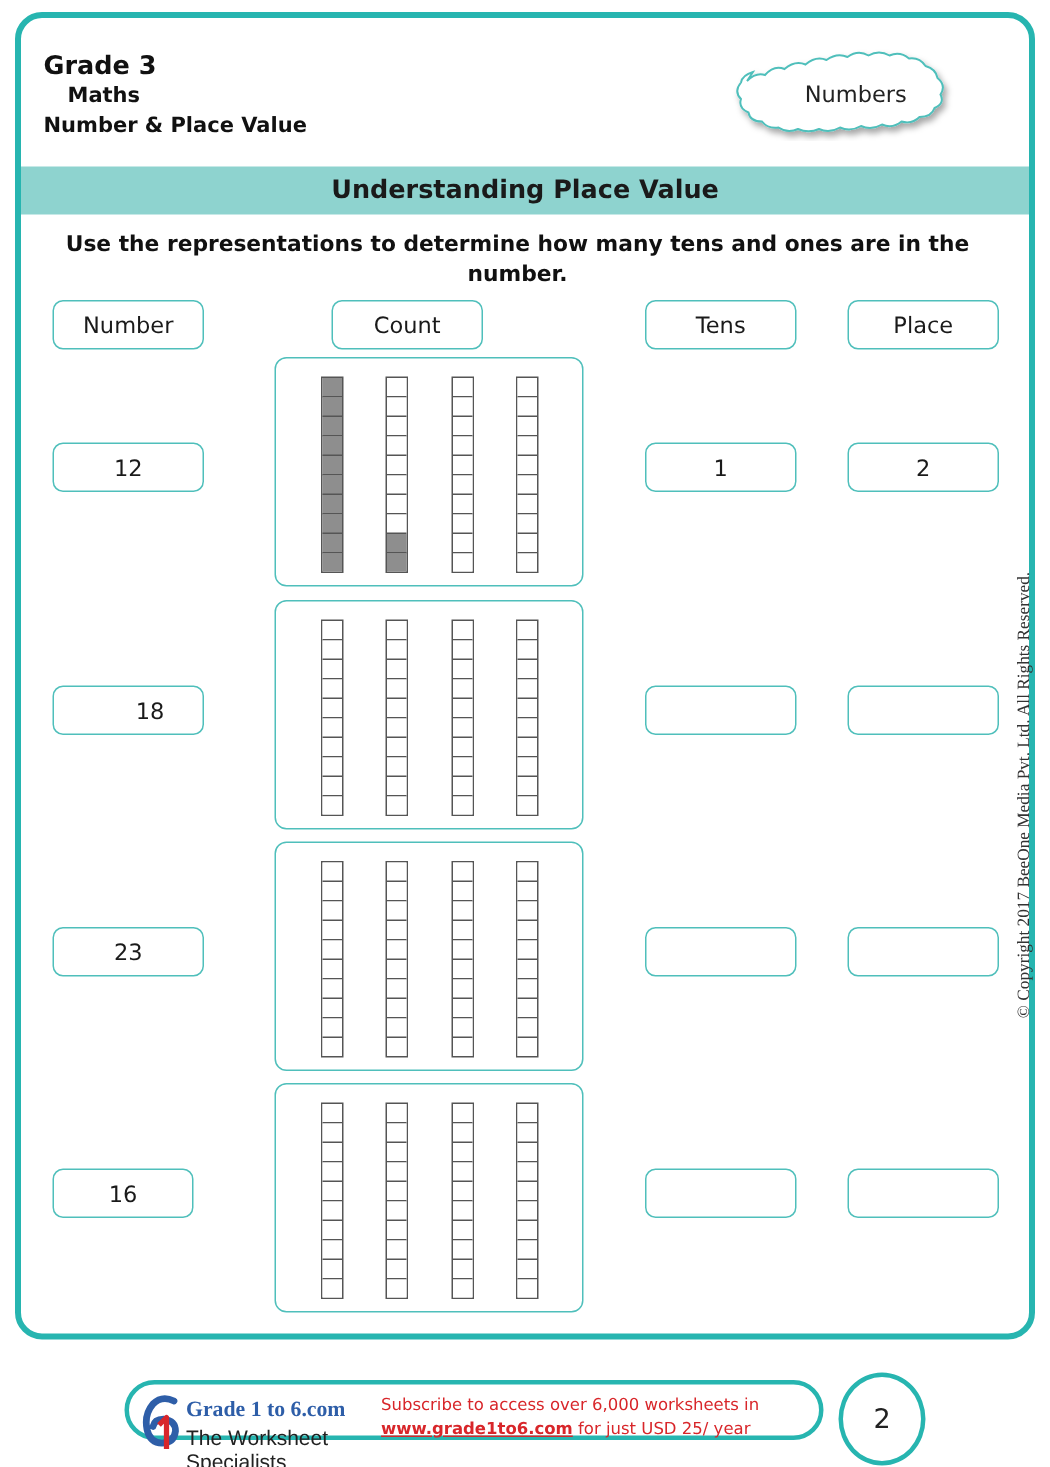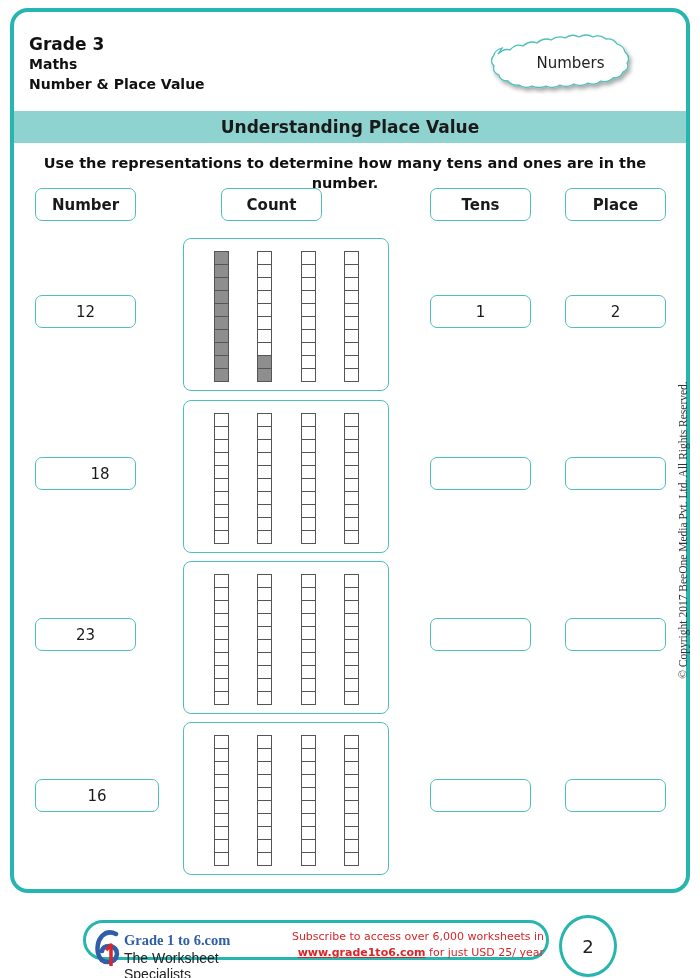--- a/index.html
+++ b/index.html
@@ -5,21 +5,21 @@
   * { box-sizing: border-box; margin: 0; padding: 0; }
   html, body { width: 700px; height: 978px; background: #ffffff; overflow: hidden; }
   body { position: relative; font-family: "DejaVu Sans", sans-serif; color: #111; }
 
   .frame {
     position: absolute; left: 10px; top: 8px; width: 680px; height: 885px;
     border: 4px solid #27b5b0; border-radius: 18px; background: #fff;
   }
   .hdr { position: absolute; left: 29px; font-weight: bold; color: #111; }
   .hdr.grade { top: 34px; font-size: 17px; }
-  .hdr.subject { top: 56px; font-size: 14px; }
+  .hdr.subject { top: 56px; font-size: 14px; margin-left: 16px; }
   .hdr.topic { top: 76px; font-size: 14px; }
 
   .cloud {
     position: absolute; left: 478px; top: 32px; width: 185px; height: 62px;
   }
   .cloud svg { position: absolute; left: 0; top: 0; }
   .cloud-label {
     position: absolute; left: 0; top: 0; width: 185px; height: 62px;
     display: flex; align-items: center; justify-content: center;
     font-size: 15px; color: #222;
@@ -34,21 +34,21 @@
   .instructions {
     position: absolute; left: 35px; top: 153px; width: 620px;
     font-size: 14.5px; font-weight: bold; line-height: 20px; color: #111; text-align: center;
   }
 
   .pill {
     position: absolute; height: 33px; border: 1.5px solid #4fbfbb; border-radius: 7px;
     background: #fff; display: flex; align-items: center; justify-content: center;
     font-size: 15px; color: #1a1a1a;
   }
-  .pill.head { font-weight: bold; top: 188px; }
+  .pill.head { font-weight: normal; top: 200px; }
 
   .count-box {
     position: absolute; left: 183px; width: 206px; height: 153px;
     border: 1.5px solid #4fbfbb; border-radius: 8px; background: #fff;
   }
   .rod {
     position: absolute; top: 12px; width: 15px; height: 131px;
     border: 1px solid #555; display: flex; flex-direction: column;
   }
   .cell { flex: 1; border-bottom: 1px solid #555; background: #fff; }
@@ -70,21 +70,21 @@
   .logo { position: absolute; left: 8px; top: 5px; width: 150px; height: 40px; }
   .logo-name {
     position: absolute; left: 30px; top: 4px; font-family: "Liberation Serif", serif;
     font-size: 14.5px; font-weight: bold; color: #2e5ea8;
   }
   .logo-tag {
     position: absolute; left: 30px; top: 22px; font-family: "Liberation Sans", sans-serif;
     font-size: 14px; color: #222;
   }
   .promo {
-    position: absolute; left: 168px; top: 6px; width: 290px; text-align: right;
+    position: absolute; left: 168px; top: 6px; width: 290px; text-align: left;
     font-size: 11px; line-height: 16px; color: #d8262a;
   }
   .promo a { color: #d8262a; font-weight: bold; text-decoration: underline; }
   .page-num {
     position: absolute; left: 559px; top: 915px; width: 58px; height: 62px;
     border: 3px solid #27b5b0; border-radius: 50%; background: #fff;
     display: flex; align-items: center; justify-content: center; font-size: 18px; color: #222;
   }
 </style>
 </head>
@@ -272,21 +272,21 @@
         <div class="cell"></div>
         <div class="cell"></div>
         <div class="cell"></div>
         <div class="cell"></div>
         <div class="cell"></div>
         <div class="cell"></div>
       </div>
     </div>
     <div class="pill" style="left: 430px; width: 101px; top: 618px;"></div>
     <div class="pill" style="left: 565px; width: 101px; top: 618px;"></div>
-    <div class="pill" style="left: 35px; width: 124px; top: 779px;">16</div>
+    <div class="pill" style="left: 35px; width: 94px; top: 779px;">16</div>
     <div class="count-box" style="top: 722px;">
       <div class="rod" style="left: 30px;">
         <div class="cell"></div>
         <div class="cell"></div>
         <div class="cell"></div>
         <div class="cell"></div>
         <div class="cell"></div>
         <div class="cell"></div>
         <div class="cell"></div>
         <div class="cell"></div>

